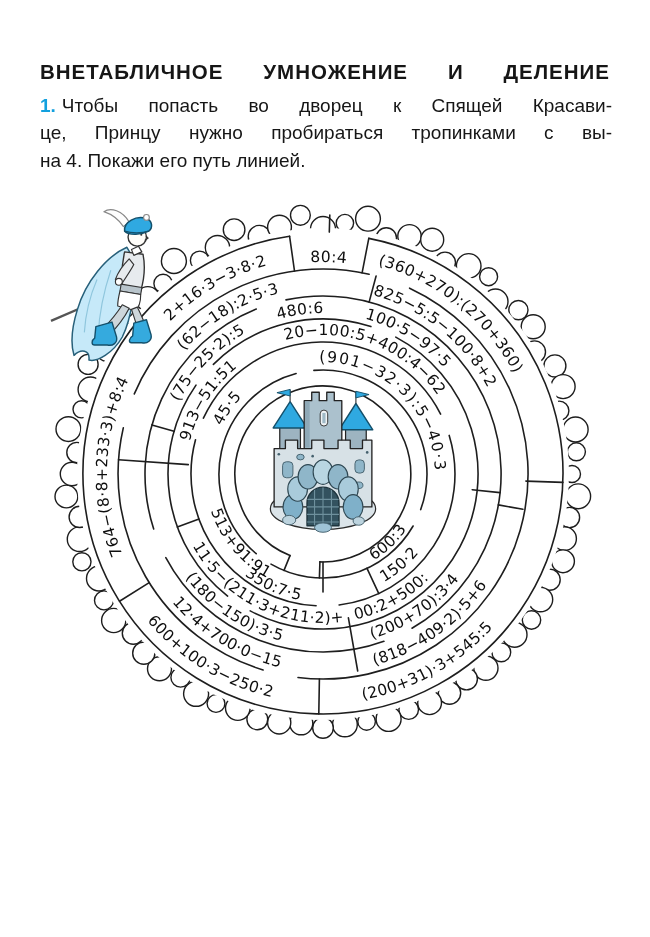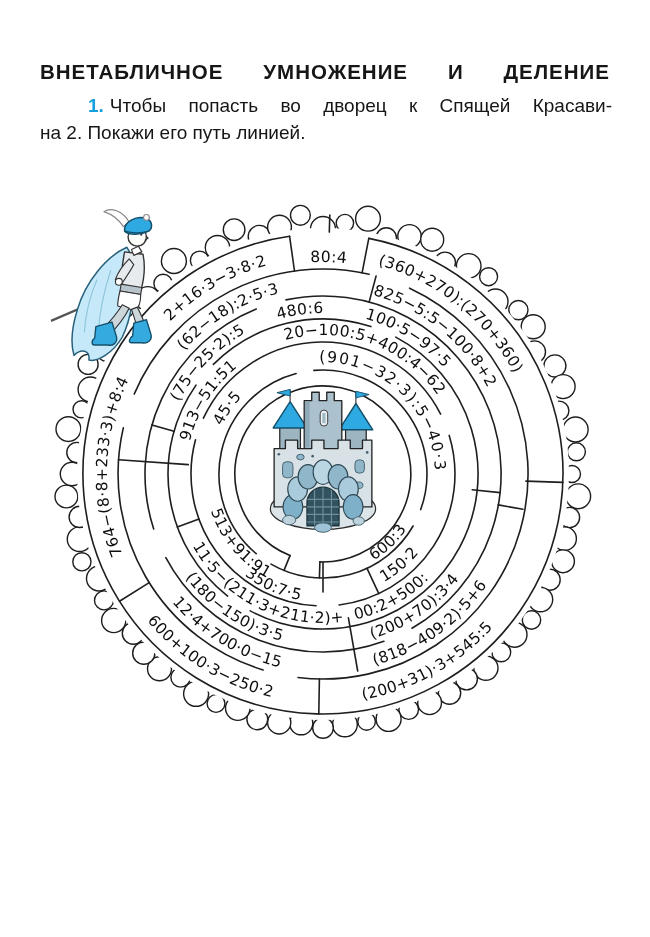--- a/index.html
+++ b/index.html
@@ -3,21 +3,21 @@
 <meta charset="utf-8">
 <title>Workbook page</title>
 <style>
   html,body{margin:0;padding:0;background:#ffffff;}
   .page{position:relative;width:650px;height:765px;background:#fff;overflow:hidden;
         font-family:"Liberation Sans",sans-serif;color:#161616;}
   .heading{position:absolute;left:40px;top:60px;width:570px;font-size:20.5px;font-weight:bold;
            letter-spacing:1px;text-align:justify;text-align-last:justify;}
   .task{position:absolute;left:40px;top:92px;width:572px;font-size:19px;line-height:27.4px;}
   .task .line{text-align:justify;}
-  .task .line.just{text-align-last:justify;margin-left:48px;}
+  .task .line.just{text-align-last:justify;}
   .task .num{font-weight:bold;margin-right:6px;}
   #maze{position:absolute;left:20px;top:193px;}
   #maze text{font-family:"DejaVu Sans",sans-serif;font-size:15.5px;fill:#0e0e0e;letter-spacing:0.3px;}
   .grid{position:absolute;left:40px;top:784px;width:569px;height:101px;background-color:#fff;
         border:1px solid #45b7e6;
         background-image:
           linear-gradient(#45b7e6,#45b7e6),
           repeating-linear-gradient(to right,#45b7e6 0 1px,transparent 1px 100px),
           repeating-linear-gradient(to right,#a5daf2 0 1px,transparent 1px 25px),
           repeating-linear-gradient(to bottom,#a5daf2 0 1px,transparent 1px 25px);
@@ -28,21 +28,22 @@
 </style>
 </head>
 <body>
 
 <div class="page">
 
   <div class="heading">ВНЕТАБЛИЧНОЕ УМНОЖЕНИЕ И ДЕЛЕНИЕ</div>
 
   <div class="task">
     <div class="line just"><span class="num" style="color:#12a0de">1.</span><span>Чтобы попасть во дворец к Спящей Красави-</span></div>
-    <div class="line">на 2. Покажи его путь линией.</div>
+    <div class="line just">це, Принцу нужно пробираться тропинками с вы-</div>
+    <div class="line">на 4. Покажи его путь линией.</div>
   </div>
 
   <svg id="maze" width="610" height="575" viewBox="0 0 610 575">
     <defs id="mz-defs">
       <clipPath id="gateclip">
           <path d="M286,336 L286,312 A17,17 0 0 1 320,312 L320,336 Z"></path>
         </clipPath>
     <path id="ep0" d="M 123.9 401.8 A 216 216 0 0 1 132.8 148.0" fill="none"></path>
         <path id="ep1" d="M 132.8 148.0 A 216 216 0 0 1 272.9 67.1" fill="none"></path>
         <path id="ep2" d="M 273.5 71.1 A 212 212 0 0 1 343.5 72.9" fill="none"></path>

